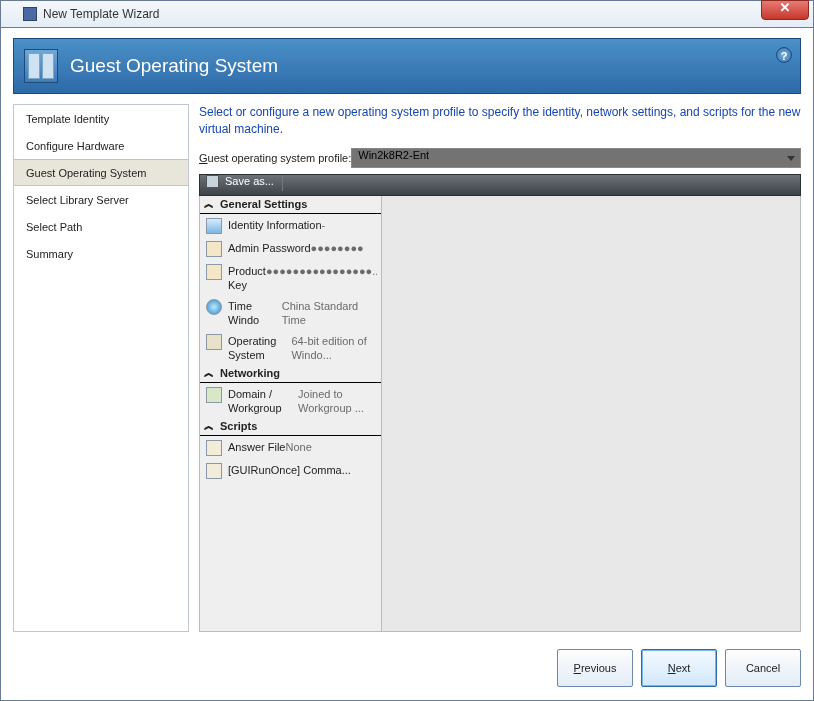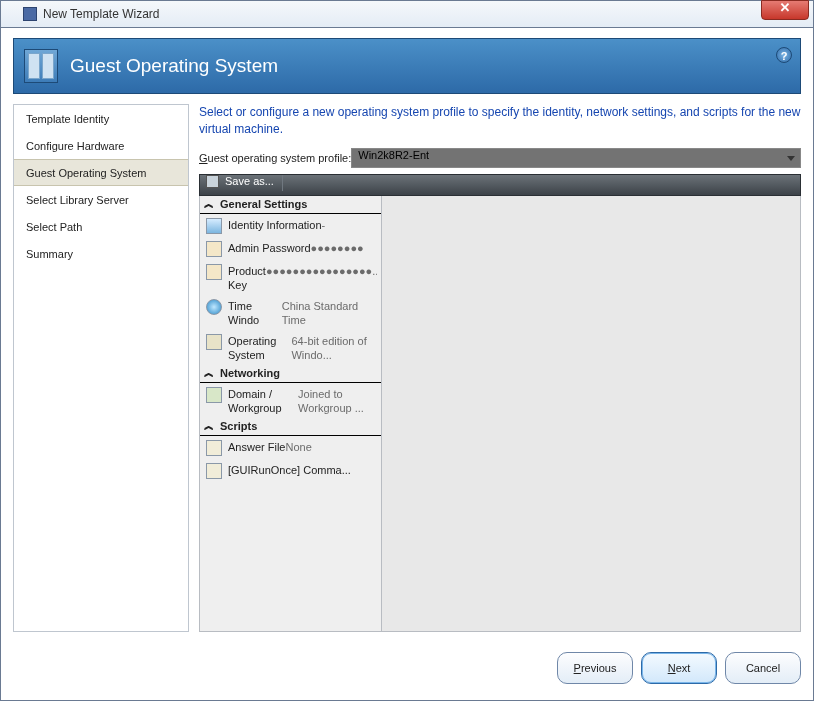--- a/index.html
+++ b/index.html
@@ -149,21 +149,21 @@
   .tree-item .icon.file{background:#f1edd9;}
   .tree-item .txt{display:flex;flex-direction:row;line-height:14px;overflow:hidden;}
   .tree-item .sub{color:#6b6b6b;}
   .detail-pane{flex:1;background:#e8e8e8;}
   
   .footer{
     height:36px; display:flex; justify-content:flex-end; align-items:center; gap:8px;
     margin-top:18px;
   }
   .btn{
-    width:76px;height:32px;border:1px solid #6f87a8;border-radius:10px;
+    width:76px;height:38px;border:1px solid #6f87a8;border-radius:2px;
     background:linear-gradient(#fdfdfe,#e3edf7);
     font-size:11px;color:#222;cursor:pointer;
   }
   .btn.default{
     border:1px solid #2d6aa8;
     box-shadow:0 0 0 1px #7ab6ea inset;
     background:linear-gradient(#f4faff,#d2e8fb);
   }
   .underline{text-decoration:underline;}
 </style>

